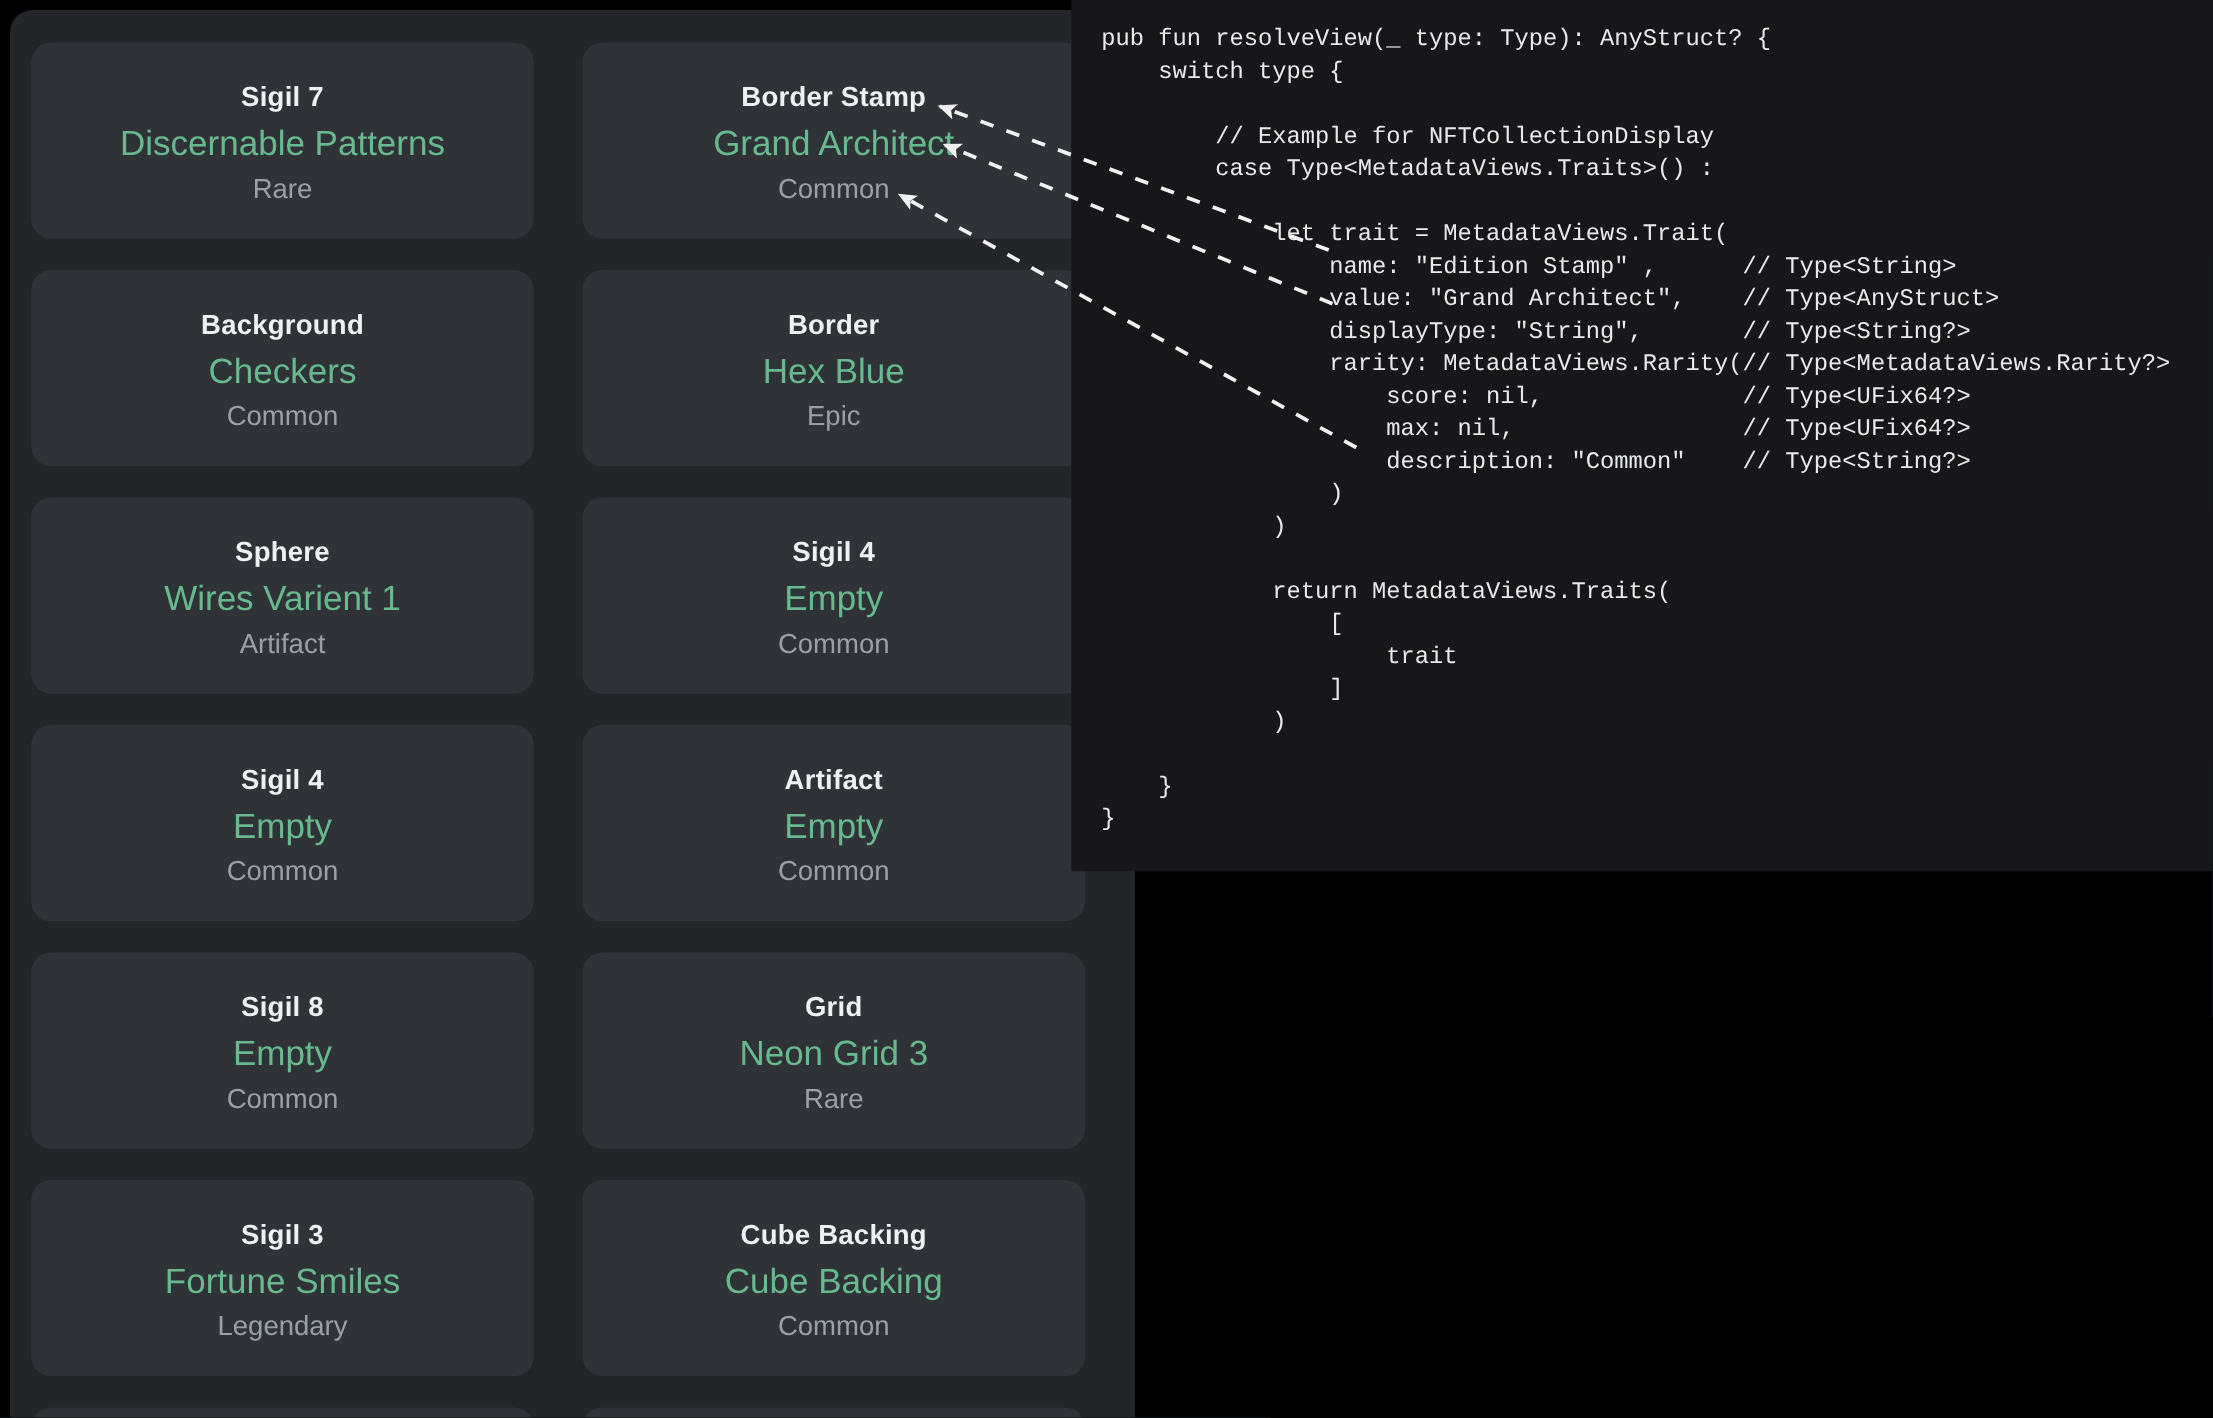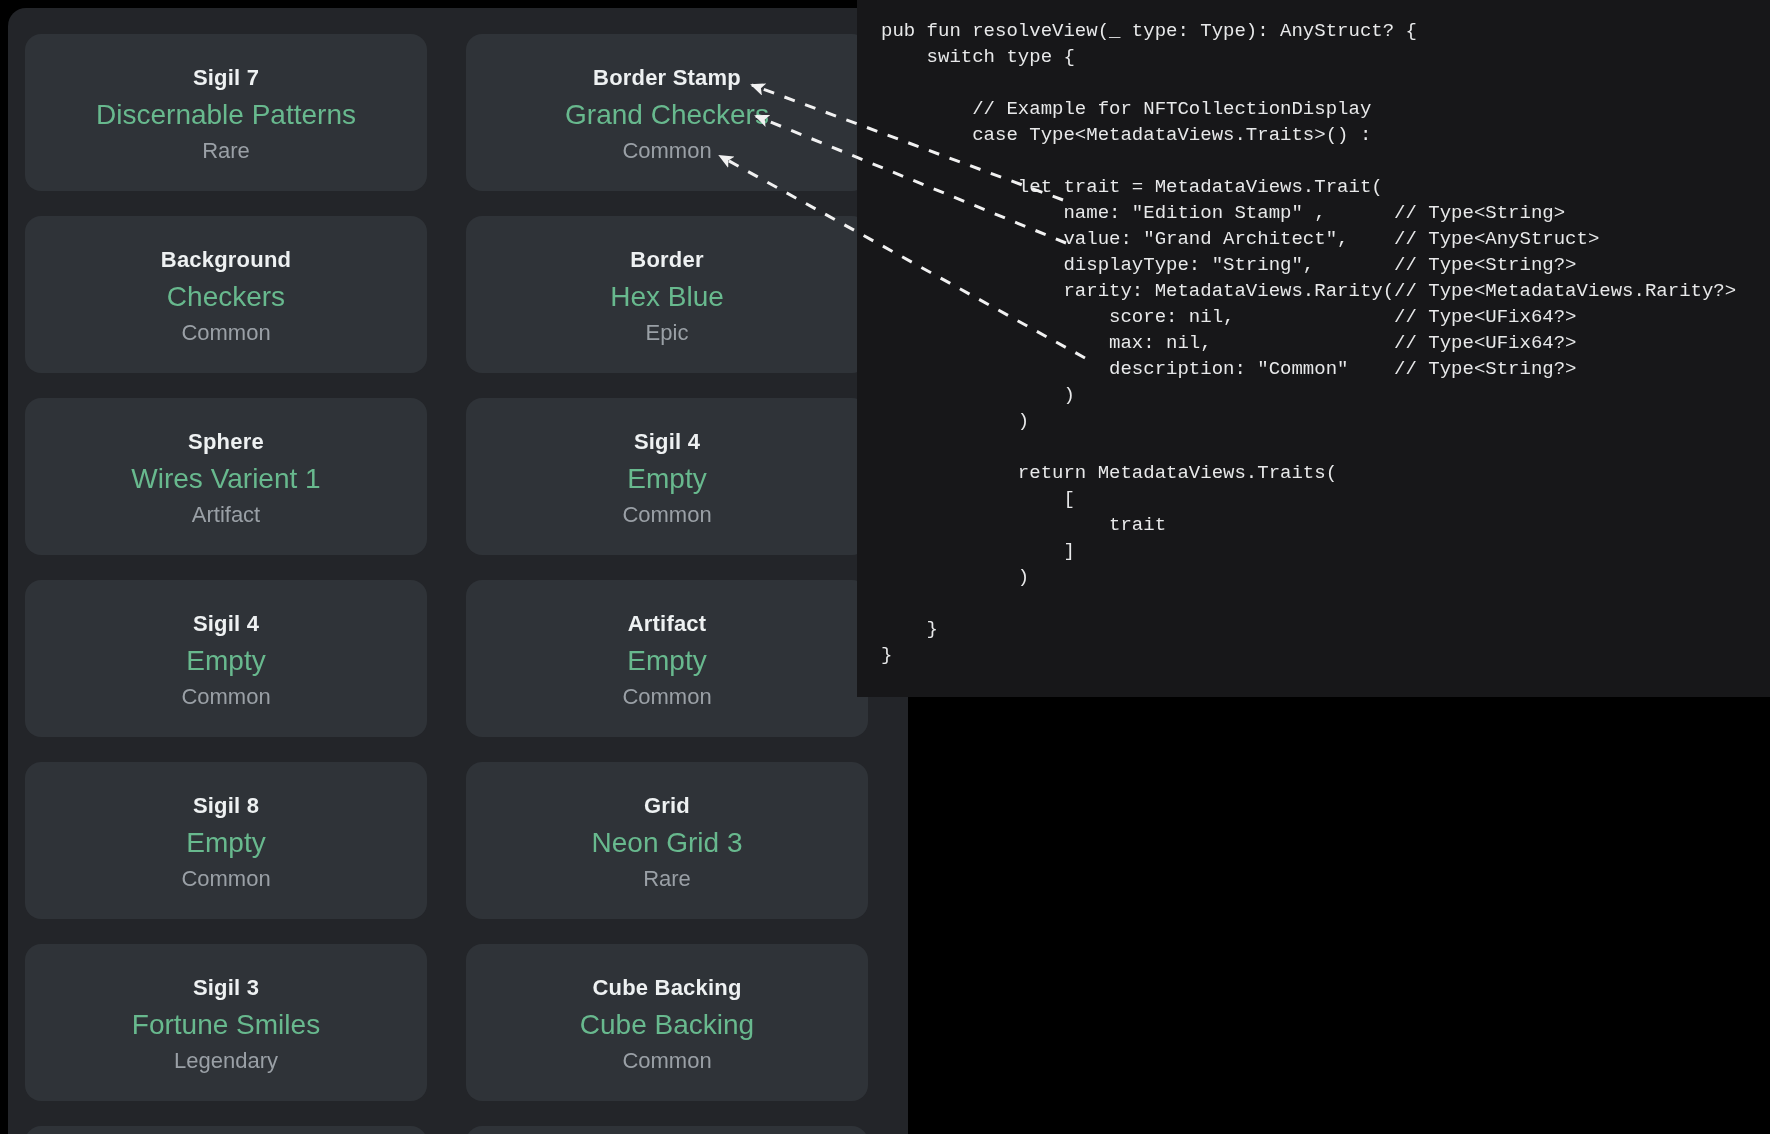--- a/index.html
+++ b/index.html
@@ -78,21 +78,21 @@
   <div class="cards-grid">
 
     <div class="card">
       <div class="card-title">Sigil 7</div>
       <div class="card-value">Discernable Patterns</div>
       <div class="card-rarity">Rare</div>
     </div>
 
     <div class="card">
       <div class="card-title">Border Stamp</div>
-      <div class="card-value">Grand Checkers</div>
+      <div class="card-value">Grand Architect</div>
       <div class="card-rarity">Common</div>
     </div>
 
     <div class="card">
       <div class="card-title">Background</div>
       <div class="card-value">Checkers</div>
       <div class="card-rarity">Common</div>
     </div>
 
     <div class="card">

